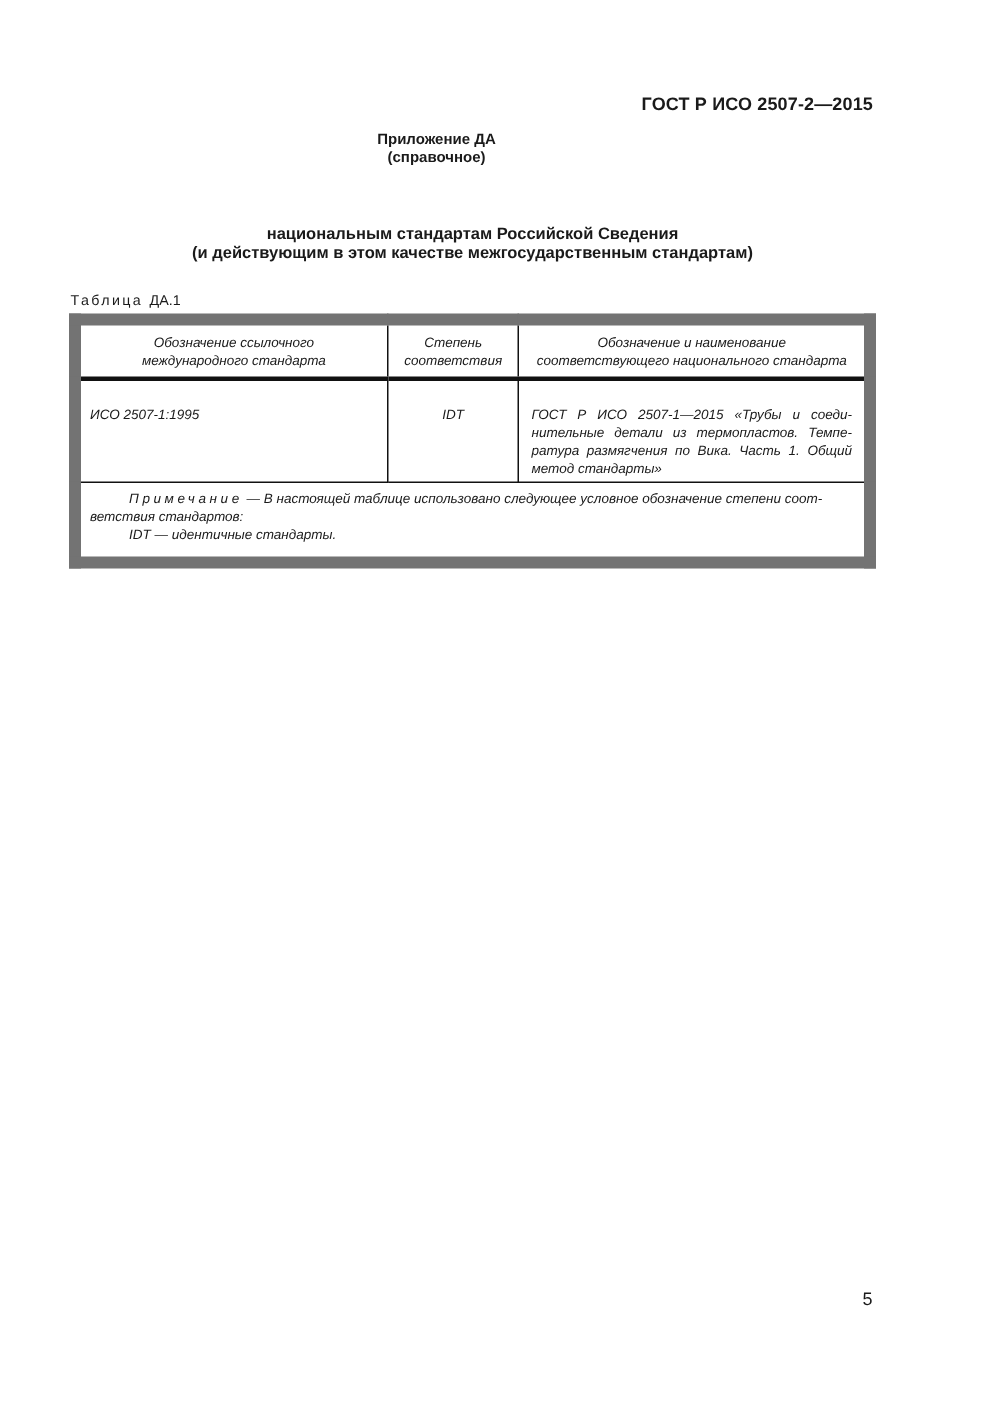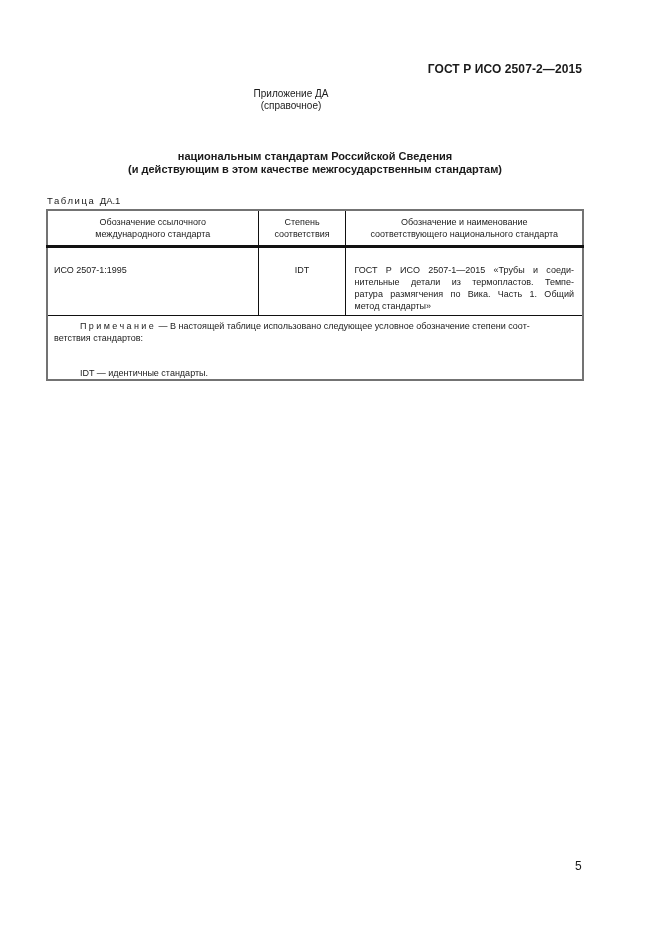--- a/index.html
+++ b/index.html
@@ -22,21 +22,21 @@
       font-weight: bold;
       font-size: 12px;
       letter-spacing: 0.1px;
     }
     .appendix {
       position: absolute;
       top: 88px;
       left: 0;
       width: 582px;
       text-align: center;
-      font-weight: normal;
+      font-weight: bold;
       font-size: 10px;
       line-height: 12px;
     }
     .appendix-title {
       position: absolute;
       top: 150px;
       left: 0;
       width: 630px;
       text-align: center;
       font-weight: bold;
@@ -62,21 +62,22 @@
       font-size: 9px;
       line-height: 12px;
     }
     table.doc-table td, table.doc-table th {
       border: 1px solid #111;
       padding: 0;
       vertical-align: top;
       font-weight: normal;
     }
     table.doc-table {
-      border: 2px solid #737373;
+      border: 8px solid #737373;
+      font-style: italic;
     }
     table.doc-table tr.head th {
       height: 34px;
       text-align: center;
       vertical-align: middle;
       border-bottom: 3px solid #111;
     }
     table.doc-table tr.row td {
       height: 51px;
       padding-top: 16px;
@@ -93,21 +94,21 @@
     }
     td.c3 .line { display: block; text-align: justify; text-align-last: justify; }
     td.c3 .line.last { text-align-last: left; }
     td.note {
       height: 45px;
       padding: 4px 6px 0 6px !important;
       text-align: left;
     }
     .note-line1 { text-indent: 26px; display: block; }
     .spaced { letter-spacing: 2.4px; margin-top: 12px; }
-    .note-line3 { padding-left: 26px; display: block; margin-top: 23px; }
+    .note-line3 { padding-left: 26px; display: block; }
     .page-number {
       position: absolute;
       top: 859px;
       left: 575px;
       font-size: 12px;
     }
   </style>
 </head>
 <body>
 

